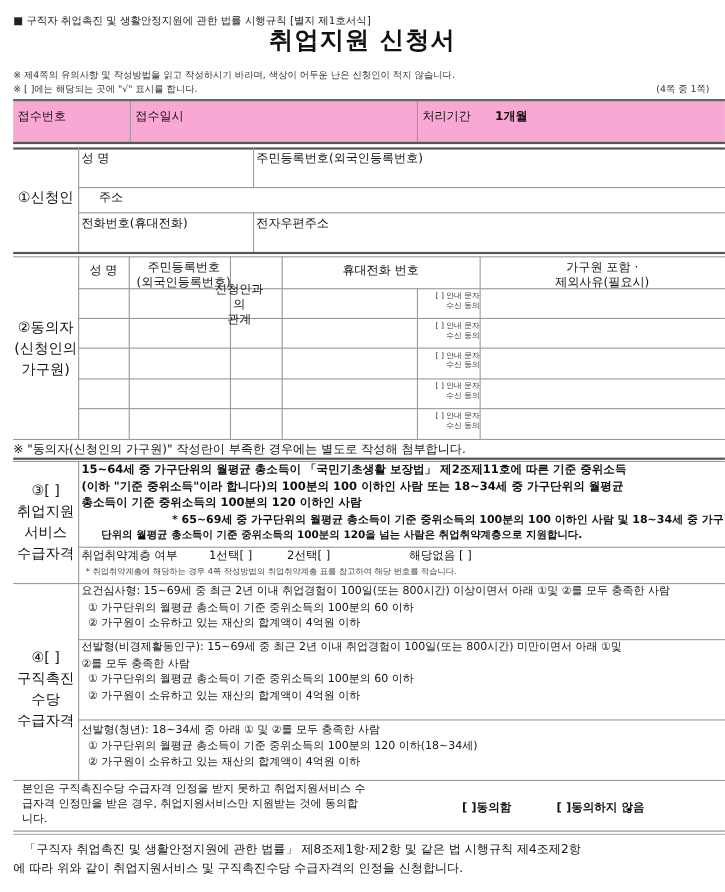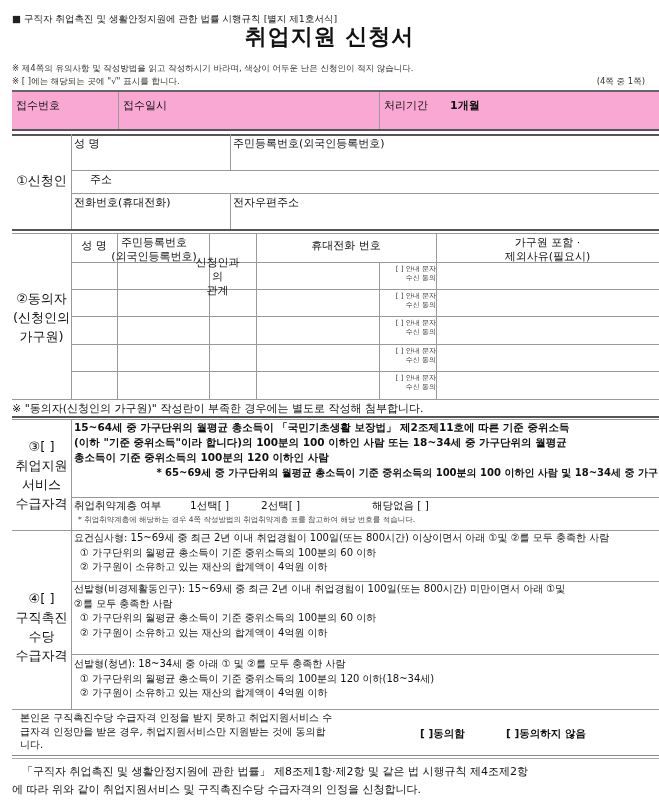--- a/index.html
+++ b/index.html
@@ -75,21 +75,21 @@
 <div class="hline" style="left:71px; width:588px; top:344px;"></div>
 <div class="hline" style="left:71px; width:588px; top:371px;"></div>
 <div class="hline" style="left:12px; width:647px; top:399px;"></div>
 
 <div class="abs sec-lbl" style="left:12px; width:59px; top:290px;">
   <div>②동의자</div>
   <div>(신청인의</div>
   <div>가구원)</div>
 </div>
 <div class="abs hdrc" style="left:71px; width:46px; top:239px;">성 명</div>
-<div class="abs hdrc" style="left:108px; width:92px; top:236px;">
+<div class="abs hdrc" style="left:121px; width:92px; top:236px;">
   <div>주민등록번호</div>
     <div>(외국인등록번호)</div>
 </div>
 <div class="abs hdrc" style="left:194px; width:47px; top:236px;margin-top:20px;">
   <div>신청인과의</div>
     <div>관계</div>
 </div>
 <div class="abs hdrc" style="left:256px; width:180px; top:239px;">휴대전화 번호</div>
 <div class="abs hdrc" style="left:436px; width:223px; top:236px;">
   <div>가구원 포함 ·</div>
@@ -129,20 +129,21 @@
   <div>③[    ]</div>
   <div>취업지원</div>
   <div>서비스</div>
   <div>수급자격</div>
 </div>
 <div class="abs body-txt" style="left:74px; top:420px; width:584px;font-weight:bold;">
   <div class="t">15~64세 중 가구단위의 월평균 총소득이 「국민기초생활 보장법」 제2조제11호에 따른 기준 중위소득</div>
   <div class="t">(이하 "기준 중위소득"이라 합니다)의 100분의 100 이하인 사람 또는 18~34세 중 가구단위의 월평균</div>
   <div class="t">총소득이 기준 중위소득의 100분의 120 이하인 사람</div>
   <div class="t" style="padding-left:8px; font-size:10px;text-align:right;">* 65~69세 중 가구단위의 월평균 총소득이 기준 중위소득의 100분의 100 이하인 사람 및 18~34세 중 가구</div>
+  <div class="t" style="padding-left:18px; font-size:9.5px;">단위의 월평균 총소득이 기준 중위소득의 100분의 120을 넘는 사람은 취업취약계층으로 지원합니다.</div>
 </div>
 <div class="abs t body-txt" style="left:74px; top:498px;">취업취약계층 여부</div>
 <div class="abs t body-txt" style="left:190px; top:498px;">1선택[      ]</div>
 <div class="abs t body-txt" style="left:261px; top:498px;">2선택[      ]</div>
 <div class="abs t body-txt" style="left:372px; top:498px;">해당없음 [      ]</div>
 <div class="abs t small-note" style="left:78px; top:515px;">* 취업취약계층에 해당하는 경우 4쪽 작성방법의 취업취약계층 표를 참고하여 해당 번호를 적습니다.</div>
 
 <div class="hline" style="left:71px; width:588px; top:581px;"></div>
 <div class="hline" style="left:71px; width:588px; top:654px;"></div>
 <div class="hline" style="left:12px; width:647px; top:709px;"></div>

